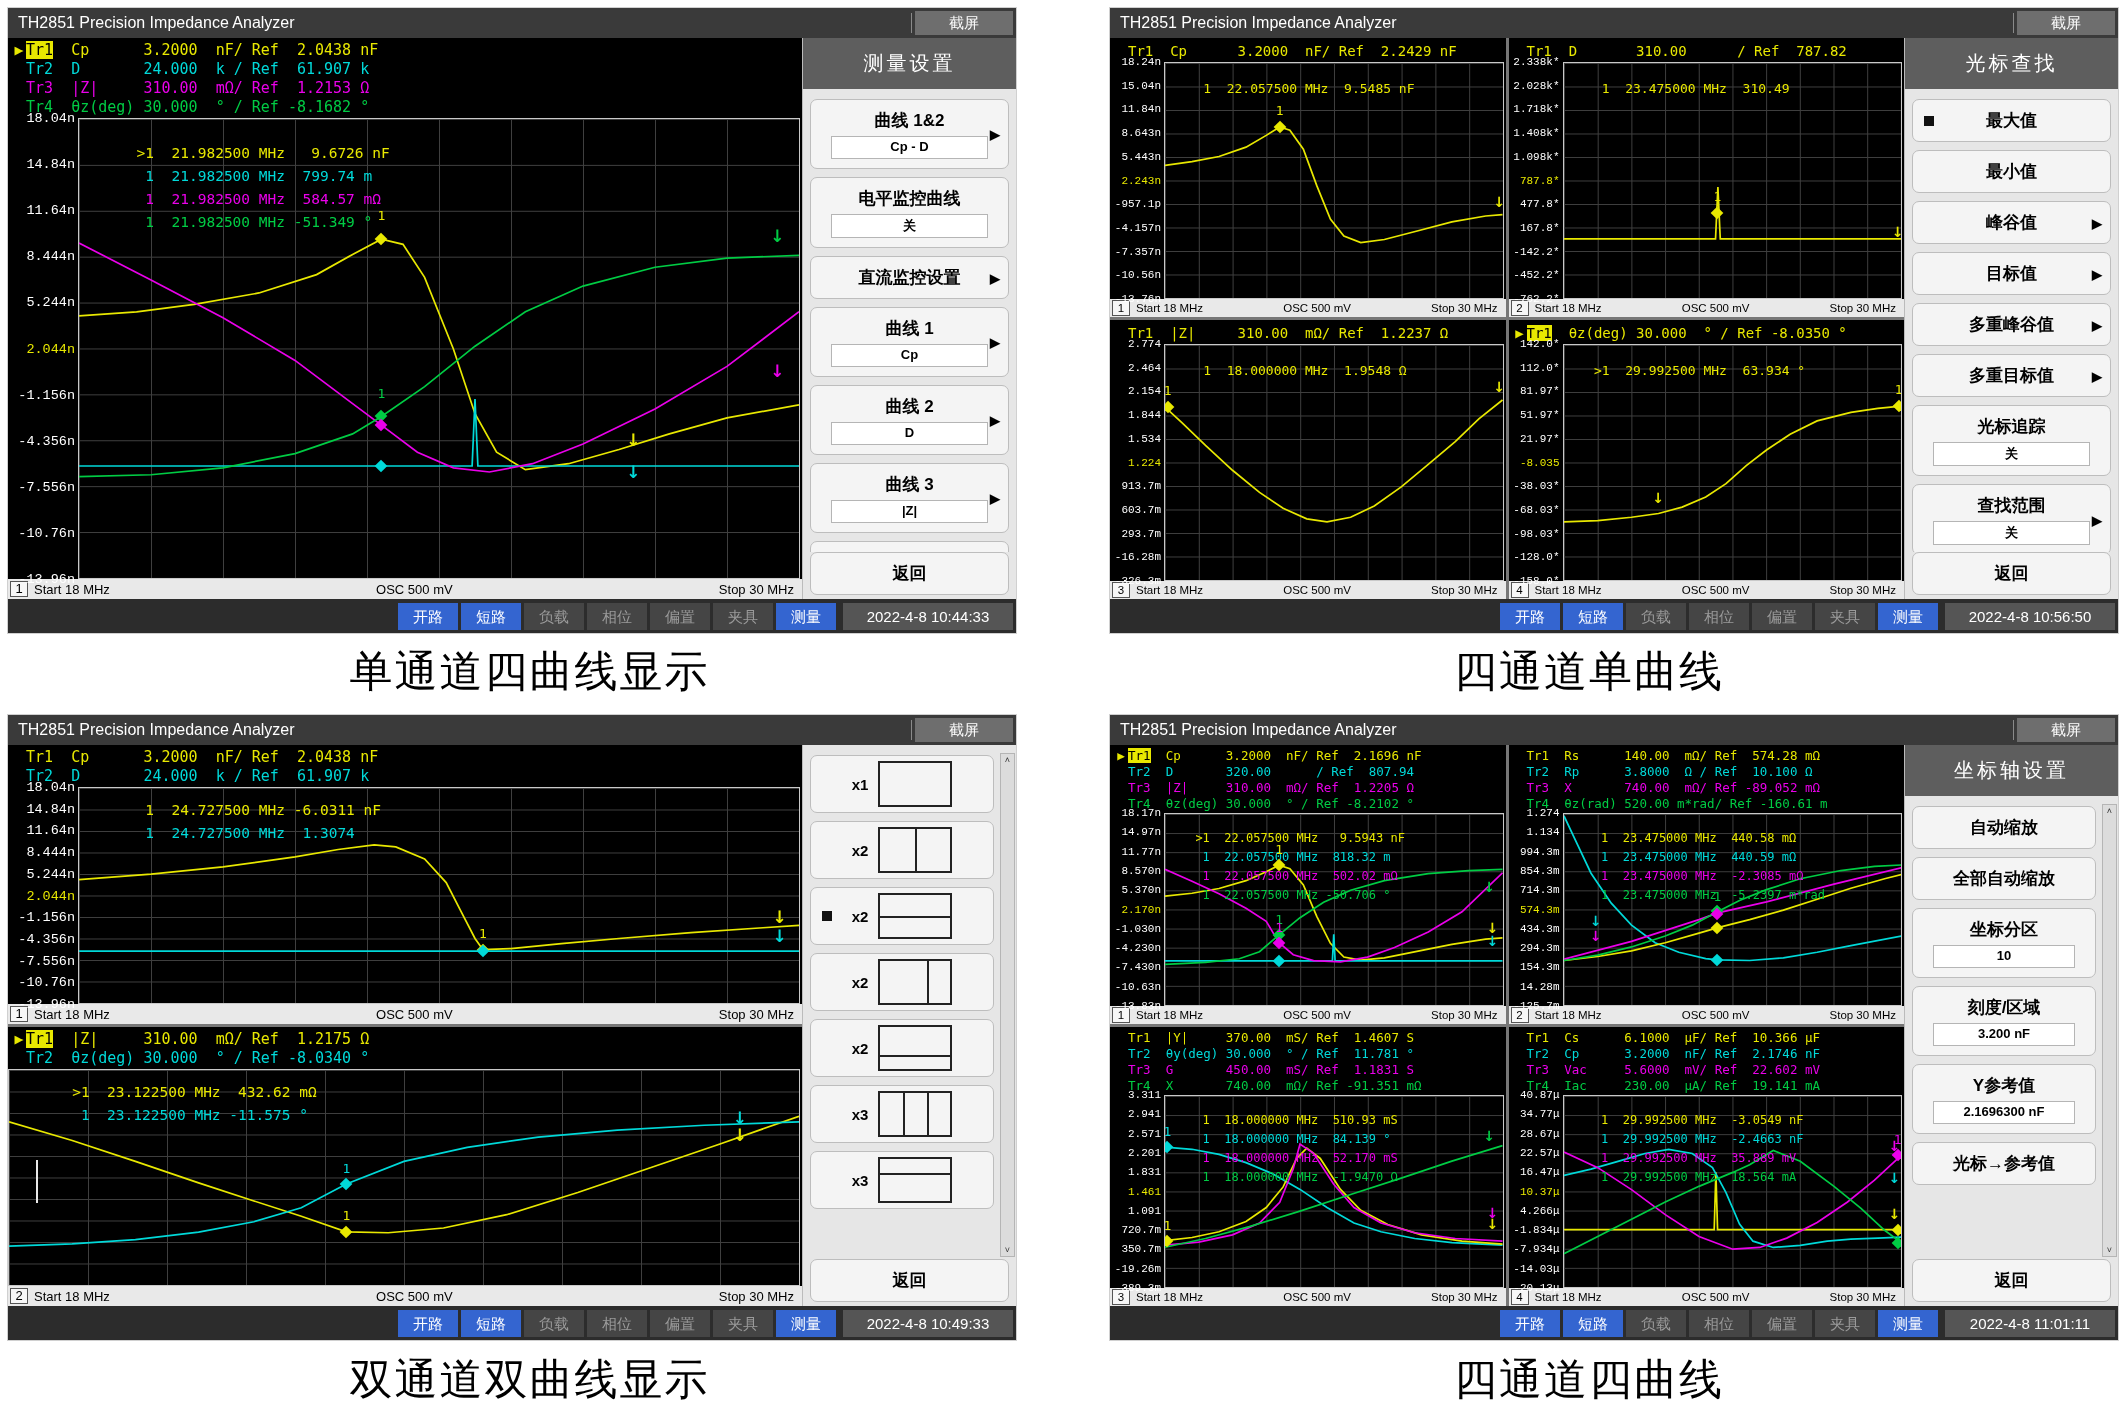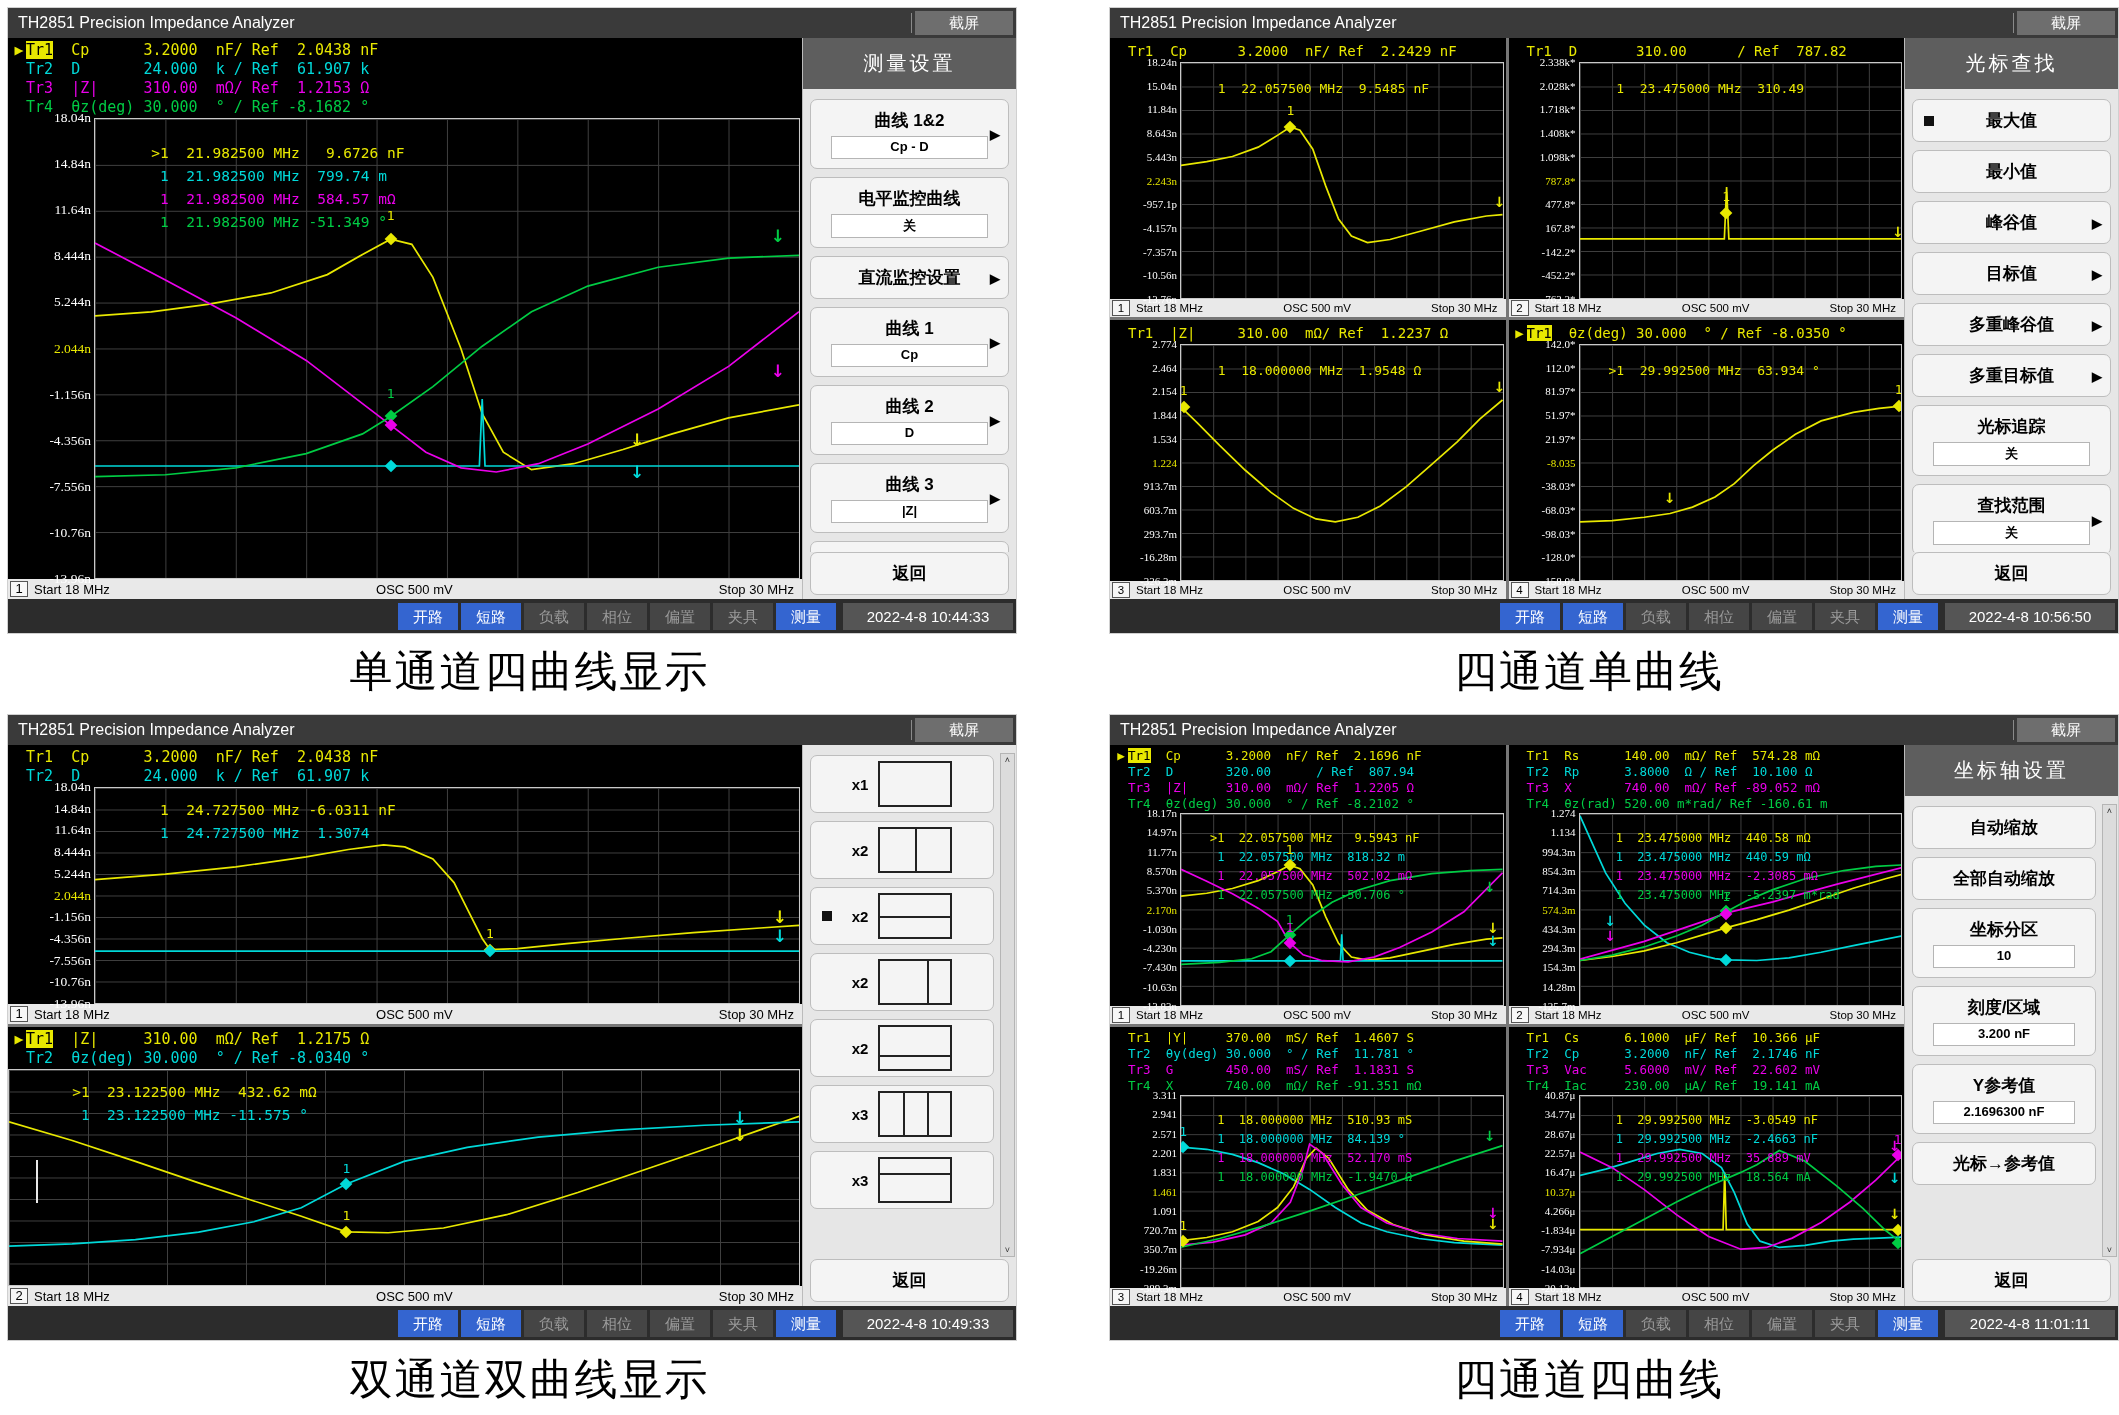--- a/index.html
+++ b/index.html
@@ -23,21 +23,21 @@
   .g21{grid-template-columns:1fr;grid-template-rows:1fr 1fr;}
   .chart{background:#000;display:flex;flex-direction:column;overflow:hidden;}
   .tracehdr{padding:3px 0 1px 4px;font-family:"DejaVu Sans Mono",monospace;white-space:pre;}
   .thl{display:block;}
   .lg .thl{font-size:15px;line-height:19px;}
   .md .thl{font-size:14px;line-height:20px;}
   .sm .thl{font-size:12.5px;line-height:16px;}
   .tarrow{display:inline-block;width:14px;text-align:center;}
   .tname.hl{background:#e8e800;color:#000;}
   .plotrow{flex:1;display:flex;position:relative;min-height:0;}
-  .ylab{position:relative;font-family:Liberation Serif, serif;color:#fff;padding-left:16px;}
+  .ylab{position:relative;font-family:Liberation Mono, monospace;color:#fff;}
   .lg .ylab{width:70px;font-size:13.5px;} .md .ylab,.sm .ylab{width:54px;font-size:11px;}
   .ylab span{position:absolute;right:3px;transform:translateY(-50%);white-space:nowrap;}
   .ylab span.hl{color:#e8e800;}
   .parea{flex:1;position:relative;border:1px solid #c9c9c9;margin-right:2px;overflow:hidden;
     background-image:linear-gradient(to right,#3f3f3f 1px,transparent 1px),linear-gradient(to bottom,#3f3f3f 1px,transparent 1px);
     background-size:10% 10%;}
   .parea svg{position:absolute;inset:0;width:100%;height:100%;display:block;}
   .readout{position:absolute;font-family:"DejaVu Sans Mono",monospace;white-space:pre;}
   .lg .readout{left:8%;top:5%;font-size:14.5px;line-height:23px;}
   .md .readout{left:9%;top:7%;font-size:13px;line-height:20px;}

